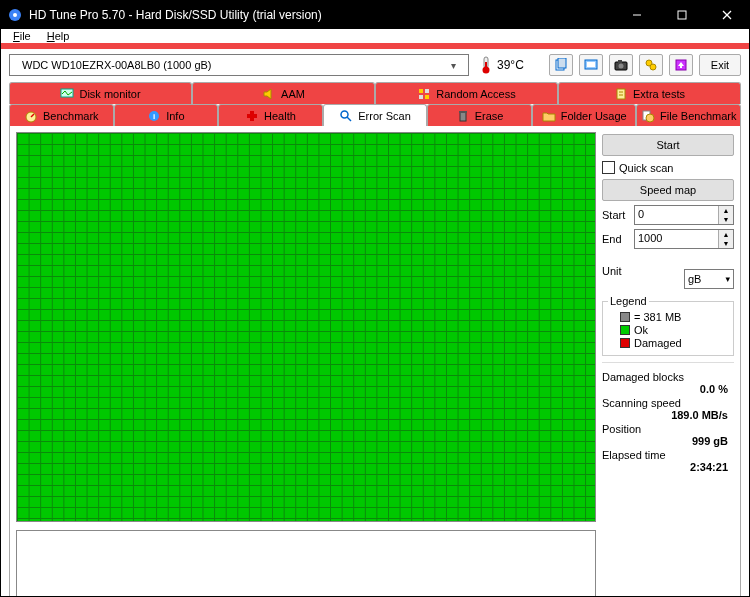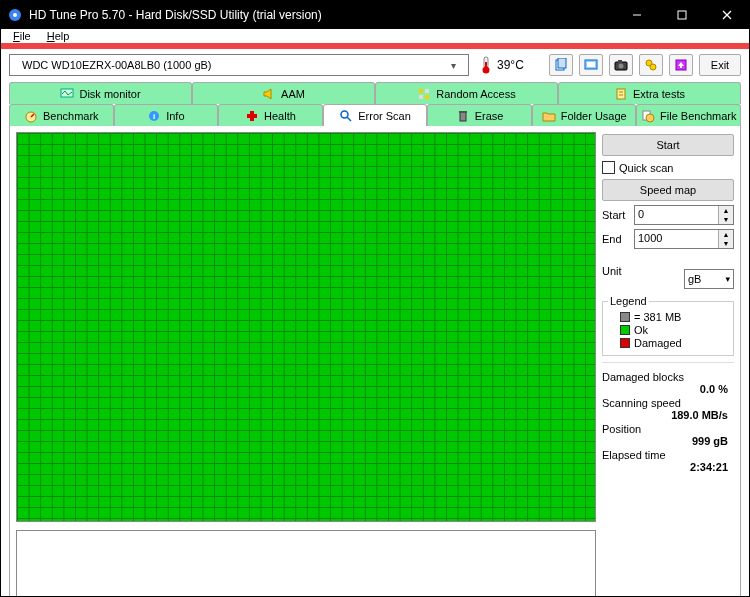--- a/index.html
+++ b/index.html
@@ -23,21 +23,21 @@
   .toolbar .spacer { flex: 1; }
   .tbtn { width: 24px; height: 22px; border: 1px solid #aaa; background: #f5f5f5; display: flex; align-items: center; justify-content: center; border-radius: 2px; }
   .exitbtn { width: 42px; height: 22px; border: 1px solid #aaa; background: #f5f5f5; text-align: center; line-height: 20px; border-radius: 2px; }
   
   .tabs { }
   .tabrow { display: flex; border-bottom: 0; }
   .tabrow .tab { flex: 1; height: 22px; display: flex; align-items: center; justify-content: center; gap: 5px; border: 1px solid #aaa; border-bottom: none; background: #fff; position: relative; top: 1px; }
   .tabrow.row1 .tab { border-top-left-radius: 3px; border-top-right-radius: 3px; }
   .tabrow.row2 .tab { border-top-left-radius: 3px; border-top-right-radius: 3px; }
   .tabrow .tab.active { background: #fff; z-index: 2; }
-  .tabrow .tab:not(.active) { background: #86efac; }
+  .tabrow .tab:not(.active) { background: #ef4444; }
   .tabicon { width: 14px; height: 14px; display: inline-flex; }
   
   .tabcontent { border: 1px solid #aaa; padding: 6px; height: 488px; display: flex; gap: 6px; }
   .grid-wrap { flex: 0 0 580px; }
   .scan-grid { width: 580px; height: 390px; background: #00c800; border: 1px solid #888;
     background-image:
       linear-gradient(to right, #0a8a0a 1px, transparent 1px),
       linear-gradient(to bottom, #0a8a0a 1px, transparent 1px);
     background-size: 11.6px 11px;
   }

